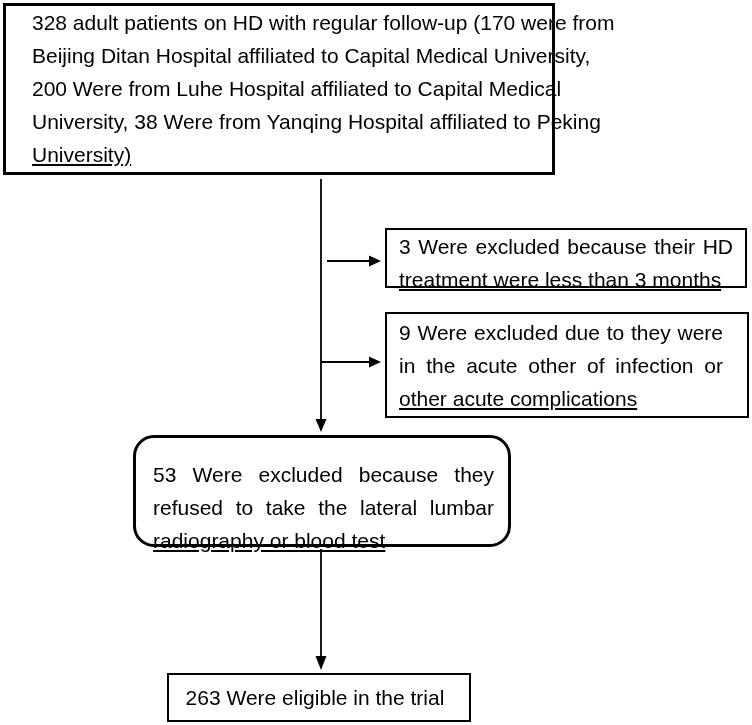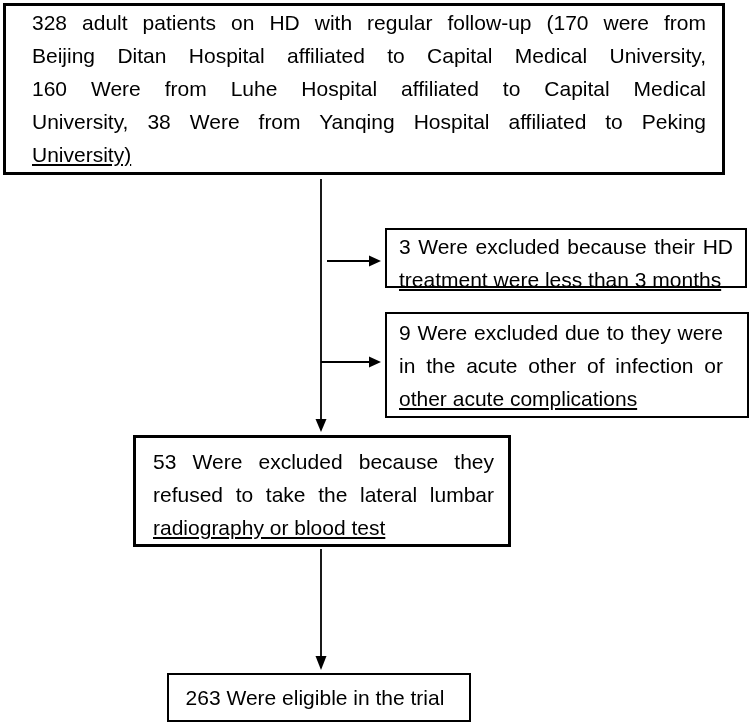--- a/index.html
+++ b/index.html
@@ -40,39 +40,40 @@
     text-align: left;
     white-space: nowrap;
     text-decoration: underline;
   }
   .box .cl {            
     text-align: center;
     white-space: nowrap;
   }
   .box-enrollment {
     left: 3px; top: 3px;
-    width: 722px; height: 172px;
+    width: 552px; height: 172px;
     border-width: 3px;
     padding: 0 16px 0 26px;
   }
   .box-excluded-short-hd {
     left: 385px; top: 228px;
     width: 362px; height: 60px;
     padding: 0 12px 0 12px;
   }
   .box-excluded-acute {
     left: 385px; top: 312px;
     width: 364px; height: 106px;
     padding: 2px 24px 0 12px;
   }
   .box-excluded-refused {
     left: 133px; top: 435px;
     width: 378px; height: 112px;
     border-width: 3px;
-    padding: 7px 14px 0 17px;
+    padding: 20px 14px 0 17px;
+    border-radius: 21px;
   }
   .box-eligible {
     left: 167px; top: 673px;
     width: 304px; height: 49px;
     padding: 1px 12px 0 4px;
     line-height: 44px;
   }
 </style>
 </head>
 <body>
@@ -98,21 +99,21 @@
 
     <g>
       <line x1="321" y1="549" x2="321" y2="658" stroke="#000000" stroke-width="1.8"></line>
       <polygon points="315.5,656 326.5,656 321,670" fill="#000000"></polygon>
     </g>
   </svg>
 
   <div class="box box-enrollment">
     <div class="jl">328 adult patients on HD with regular follow-up (170 were from</div>
     <div class="jl">Beijing Ditan Hospital affiliated to Capital Medical University,</div>
-    <div class="jl">160 Were from Luhe Hospital affiliated to Capital Medical</div>
+    <div class="jl">200 Were from Luhe Hospital affiliated to Capital Medical</div>
     <div class="jl">University, 38 Were from Yanqing Hospital affiliated to Peking</div>
     <div class="ll">University)</div>
   </div>
 
   <div class="box box-excluded-short-hd">
     <div class="jl">3 Were excluded because their HD</div>
     <div class="ll">treatment were less than 3 months</div>
   </div>
 
   <div class="box box-excluded-acute">

